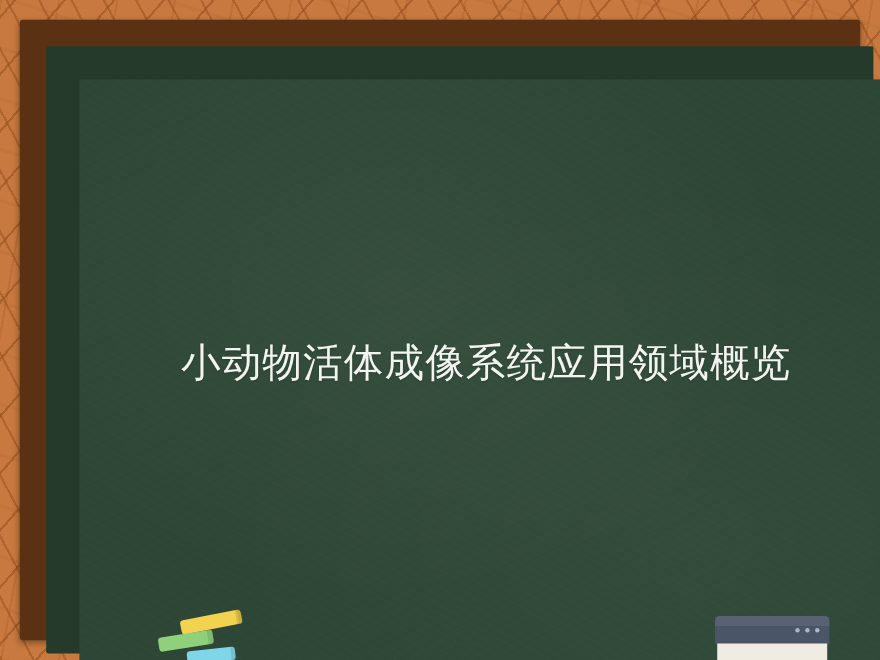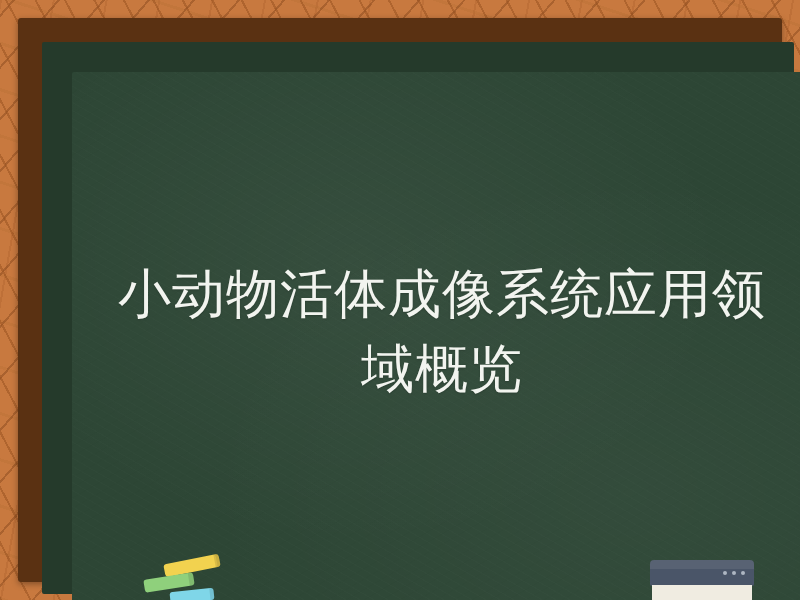--- a/index.html
+++ b/index.html
@@ -101,21 +101,21 @@
     width: 740px;
     height: 540px;
     display: flex;
     align-items: center;
     justify-content: center;
     padding: 0 34px;
     box-sizing: border-box;
   }
   .board-title {
     font-family: "DejaVu Sans", "Liberation Sans", sans-serif;
-    font-size: 53px;
+    font-size: 36px;
     line-height: 1.42;
     color: #f2f4ef;
     text-align: center;
     letter-spacing: 1px;
     max-width: 660px;
     margin-top: -22px;
     text-shadow: 0 1px 2px rgba(0,0,0,0.18);
   }
 
   

